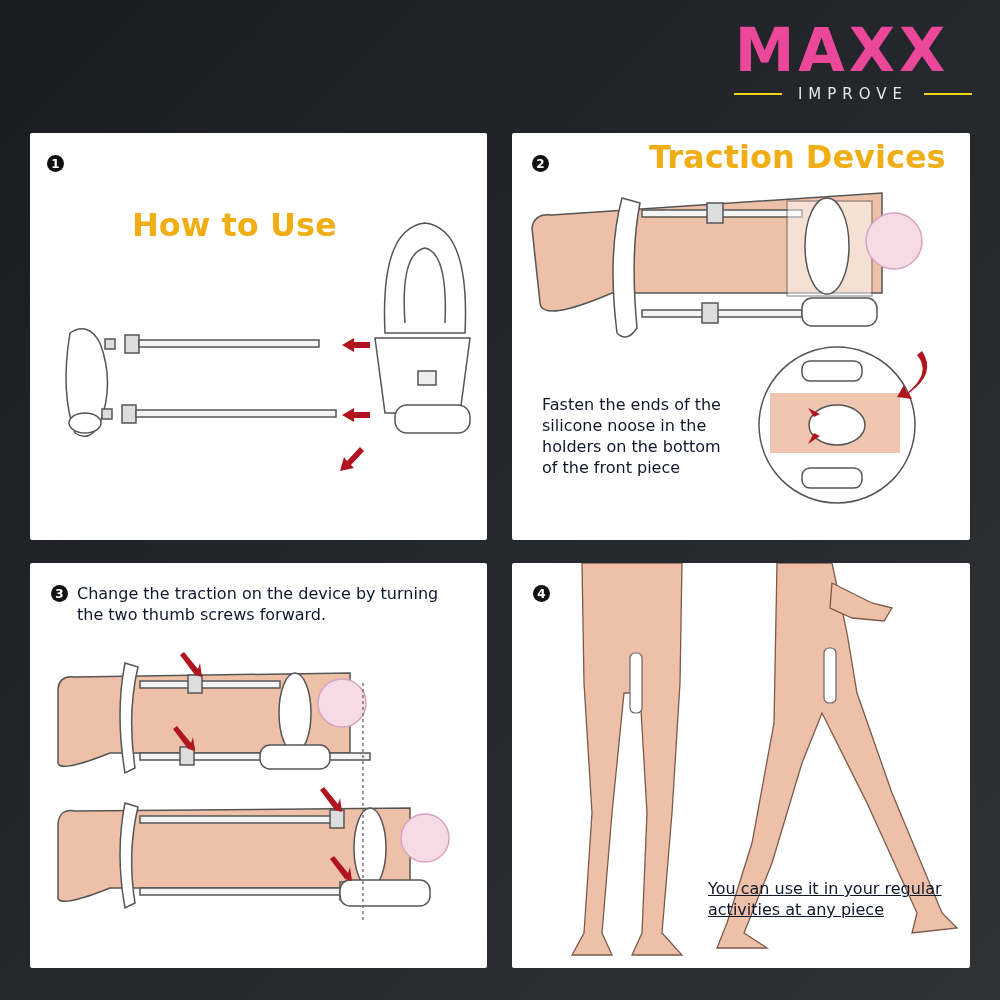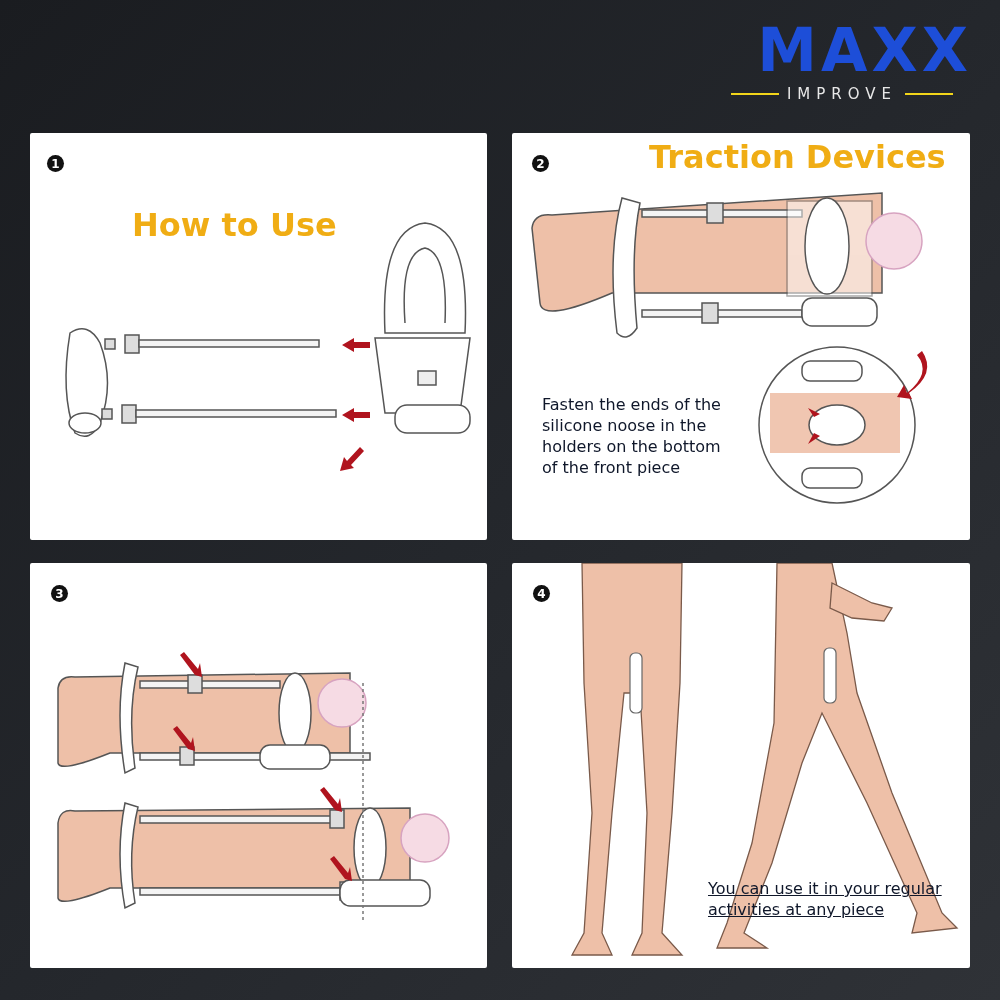--- a/index.html
+++ b/index.html
@@ -4,25 +4,25 @@
 <style>
   * { margin: 0; padding: 0; box-sizing: border-box; }
   html, body { width: 1000px; height: 1000px; overflow: hidden; }
   body {
     background: linear-gradient(135deg, #1a1c20 0%, #24272c 50%, #2f3237 100%);
     font-family: "Liberation Sans", sans-serif;
     position: relative;
   }
   .logo { position: absolute; left: 712px; top: 18px; width: 260px; height: 90px; }
   .logo-main {
-    position: absolute; left: 0; top: 0; width: 260px; text-align: right;
+    position: absolute; left: 0; top: 0; width: 260px; text-align: center;
     font-family: "DejaVu Sans", sans-serif; font-weight: bold; font-size: 60px;
-    letter-spacing: 4px; color: #1d4ed8; line-height: 64px;
+    letter-spacing: 4px; color: #ec4899; line-height: 64px;
   }
-  .logo-sub { position: absolute; left: 0; top: 66px; width: 260px; height: 20px; display: flex; align-items: center; justify-content: center; gap: 8px; }
+  .logo-sub { position: absolute; left: 0; top: 66px; width: 260px; height: 20px; display: flex; align-items: center; justify-content: flex-end; gap: 16px; }
   .logo-line { width: 48px; height: 2px; background: #f2d51a; }
   .logo-sub-text { color: #e8e8e8; font-family: "DejaVu Sans", sans-serif; font-size: 15px; letter-spacing: 6px; }
   .panel { position: absolute; background: #ffffff; border-radius: 2px; overflow: hidden; }
   .p1 { left: 30px; top: 133px; width: 457px; height: 407px; }
   .p2 { left: 512px; top: 133px; width: 458px; height: 407px; }
   .p3 { left: 30px; top: 563px; width: 457px; height: 405px; }
   .p4 { left: 512px; top: 563px; width: 458px; height: 405px; }
   .step-badge {
     position: absolute; width: 17px; height: 17px; border-radius: 50%;
     background: #111; color: #fff; font-size: 12px; font-weight: bold;
@@ -111,20 +111,24 @@
   <div class="caption" style="left:30px;top:261px;width:210px;">
     <div>Fasten the ends of the</div>
     <div>silicone noose in the</div>
     <div>holders on the bottom</div>
     <div>of the front piece</div>
   </div>
 </div>
 
 <div class="panel p3">
   <div class="step-badge" style="left:21px;top:22px;">3</div>
+  <div class="caption" style="left:47px;top:20px;width:400px;">
+    <div>Change the traction on the device by turning</div>
+    <div>the two thumb screws forward.</div>
+  </div>
   <svg width="457" height="405" viewBox="0 0 457 405">
     <g stroke="#555" stroke-width="1.5">
 
       <path d="M28 125 Q30 112 45 114 L320 110 L320 190 L80 190 Q30 210 28 200 Z" fill="#eec0a8"></path>
       <rect x="110" y="118" width="140" height="7" fill="#f4f4f4"></rect>
       <rect x="158" y="112" width="14" height="18" fill="#ddd"></rect>
       <rect x="110" y="190" width="230" height="7" fill="#f4f4f4"></rect>
       <rect x="150" y="184" width="14" height="18" fill="#ddd"></rect>
       <ellipse cx="265" cy="150" rx="16" ry="40" fill="#fff"></ellipse>
       <rect x="230" y="182" width="70" height="24" rx="10" fill="#fff"></rect>

